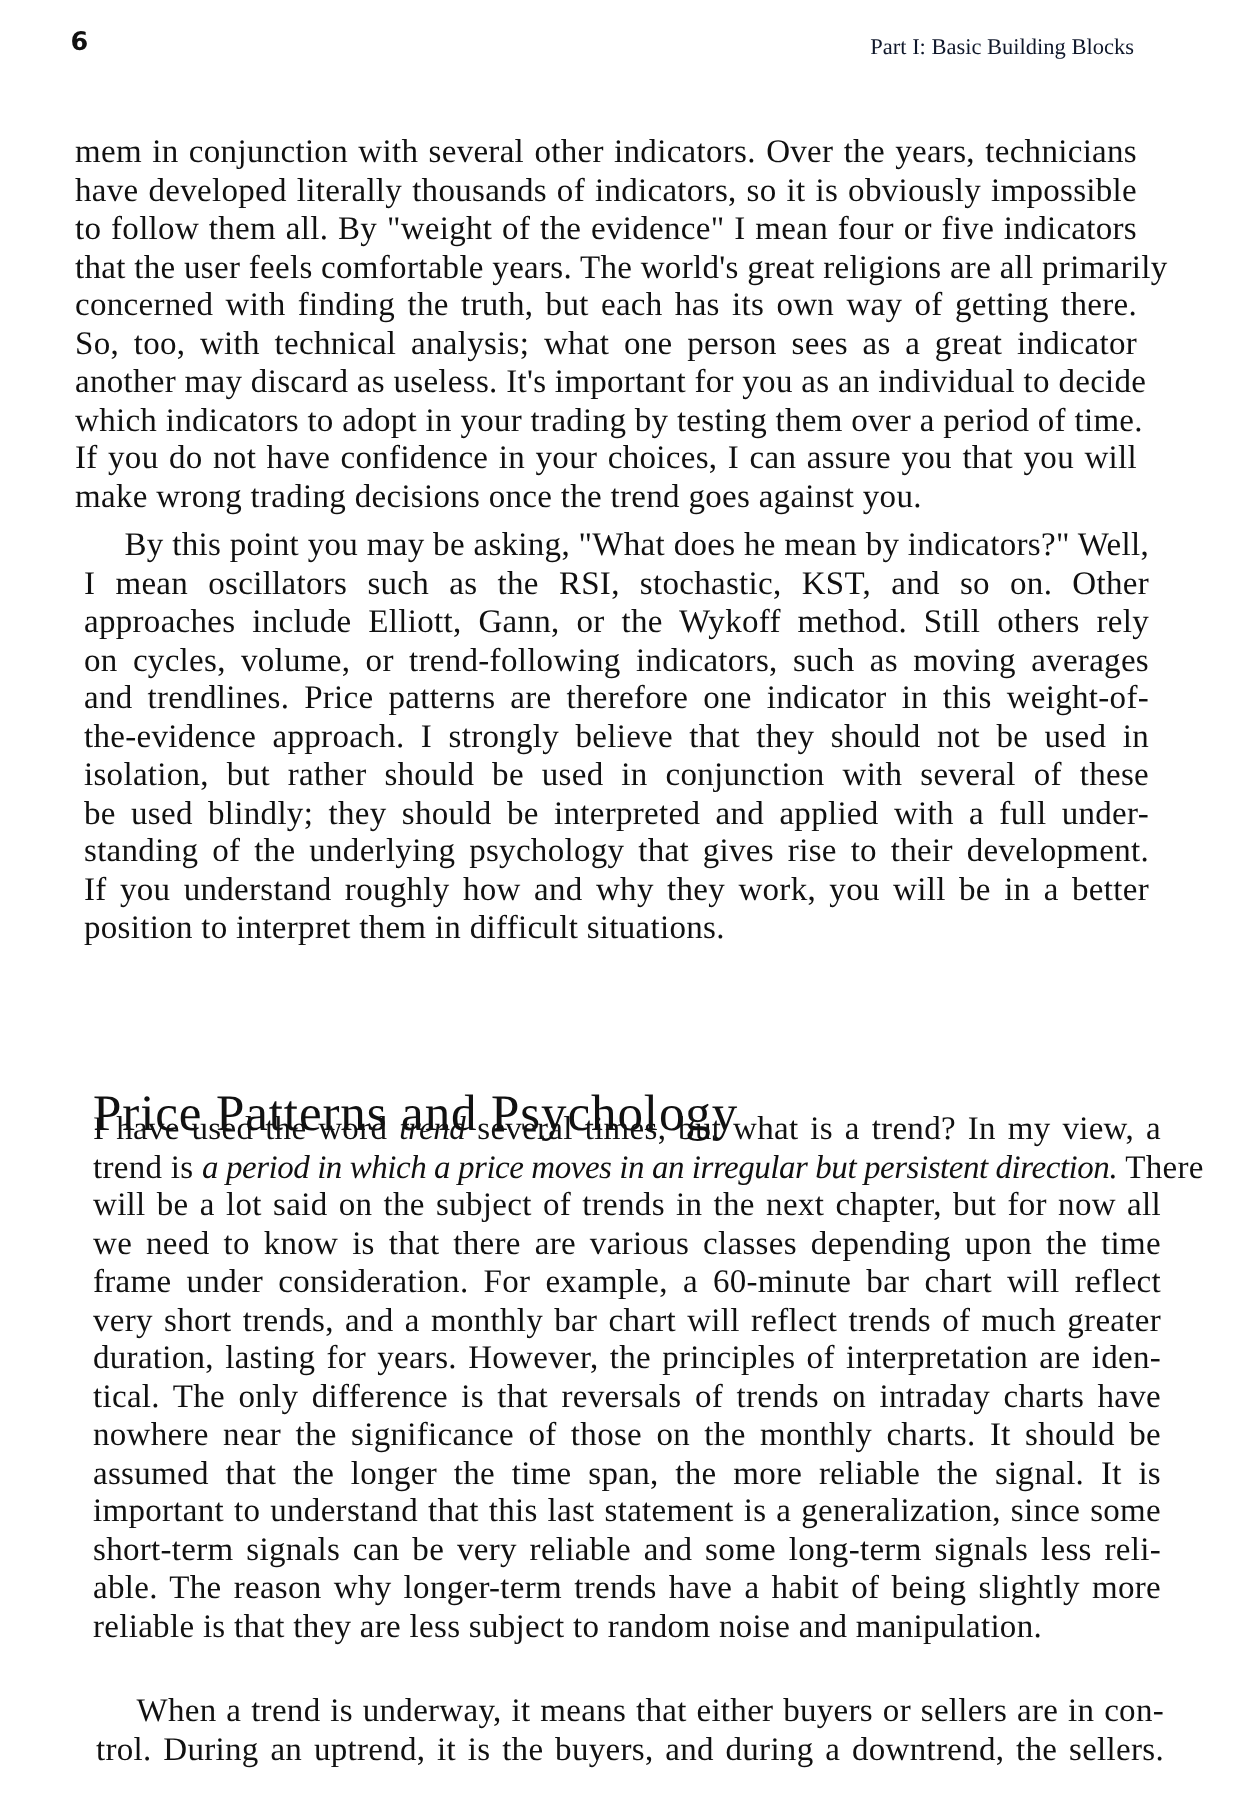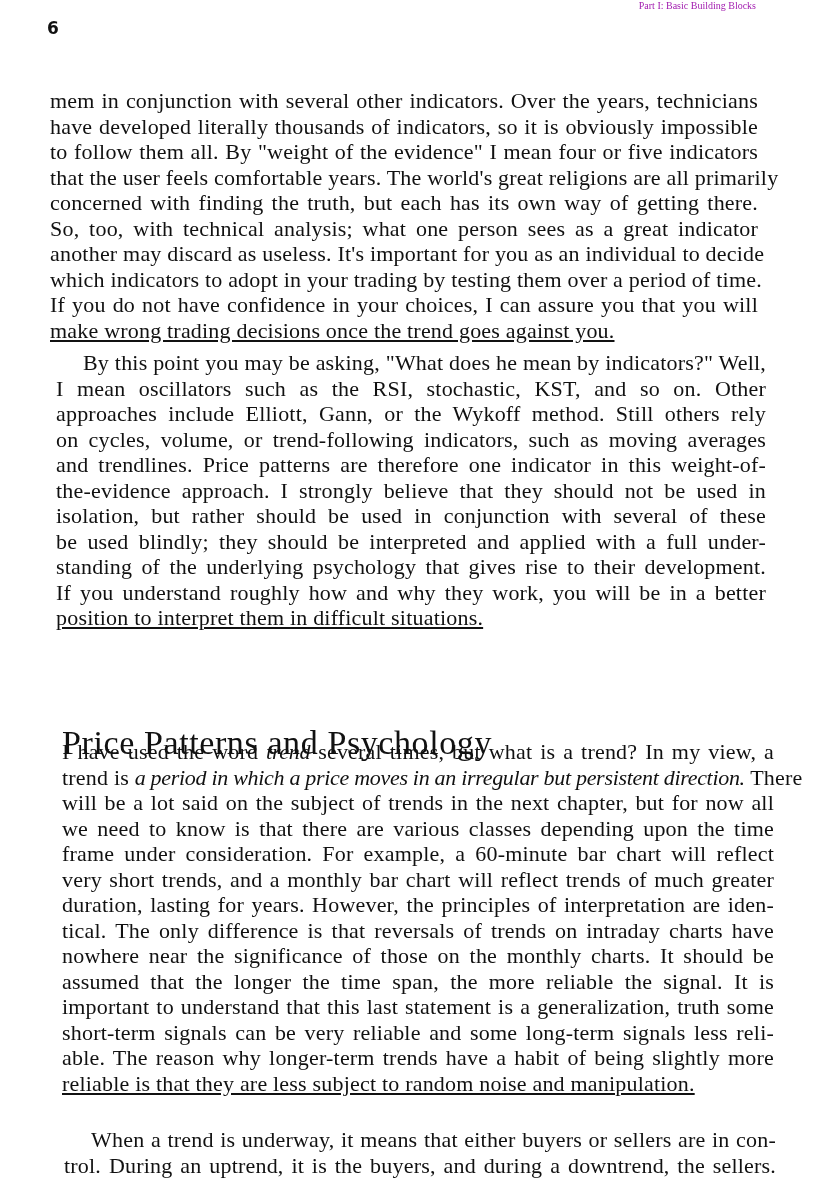--- a/index.html
+++ b/index.html
@@ -2,31 +2,31 @@
 <html><head>
 <meta charset="utf-8">
 <style>
   html, body { margin: 0; padding: 0; background: #ffffff; }
   body { width: 824px; height: 1200px; position: relative; overflow: hidden; color: #111111; }
   .page-number {
     position: absolute; left: 47px; top: 18px;
     font-family: "DejaVu Sans", sans-serif; font-weight: bold; font-size: 17px; color: #111;
   }
   .running-head {
-    position: absolute; right: 68px; top: 0;
-    font-family: "Liberation Serif", serif; font-size: 10px; color: #a21caf;
+    position: absolute; right: 68px; top: 24px;
+    font-family: "Liberation Serif", serif; font-size: 15px; color: #0f172a;
   }
   .block { position: absolute; left: 50px; width: 708px; }
   .line {
     font-family: "Liberation Serif", serif; font-size: 22px;
     height: 25.5px; line-height: 25.5px;
     text-align: justify; text-align-last: justify; white-space: nowrap;
     letter-spacing: 0.2px;
   }
-  .line.last { text-align-last: left; text-decoration: underline; }
+  .line.last { text-align-last: left; }
   .line.indent { padding-left: 27px; }
   .heading {
     position: absolute; left: 62px; top: 724px;
     font-family: "Liberation Serif", serif; font-size: 34px; letter-spacing: 0.6px; color: #111;
   }
   em { font-style: italic; letter-spacing: -0.3px; }
 </style>
 </head>
 <body>
 
@@ -66,21 +66,21 @@
   <div class="line"><span>I have used the word </span><em>trend</em><span> several times, but what is a trend? In my view, a</span></div>
   <div class="line"><span>trend is </span><em>a period in which a price moves in an irregular but persistent direction.</em><span> There</span></div>
   <div class="line">will be a lot said on the subject of trends in the next chapter, but for now all</div>
   <div class="line">we need to know is that there are various classes depending upon the time</div>
   <div class="line">frame under consideration. For example, a 60-minute bar chart will reflect</div>
   <div class="line">very short trends, and a monthly bar chart will reflect trends of much greater</div>
   <div class="line">duration, lasting for years. However, the principles of interpretation are iden-</div>
   <div class="line">tical. The only difference is that reversals of trends on intraday charts have</div>
   <div class="line">nowhere near the significance of those on the monthly charts. It should be</div>
   <div class="line">assumed that the longer the time span, the more reliable the signal. It is</div>
-  <div class="line">important to understand that this last statement is a generalization, truth some</div>
+  <div class="line">important to understand that this last statement is a generalization, since some</div>
   <div class="line">short-term signals can be very reliable and some long-term signals less reli-</div>
   <div class="line">able. The reason why longer-term trends have a habit of being slightly more</div>
   <div class="line last">reliable is that they are less subject to random noise and manipulation.</div>
 </div>
 
 <div class="block" style="top:1127px; left:64px; width:712px;">
   <div class="line indent">When a trend is underway, it means that either buyers or sellers are in con-</div>
   <div class="line">trol. During an uptrend, it is the buyers, and during a downtrend, the sellers.</div>
 </div>
 

